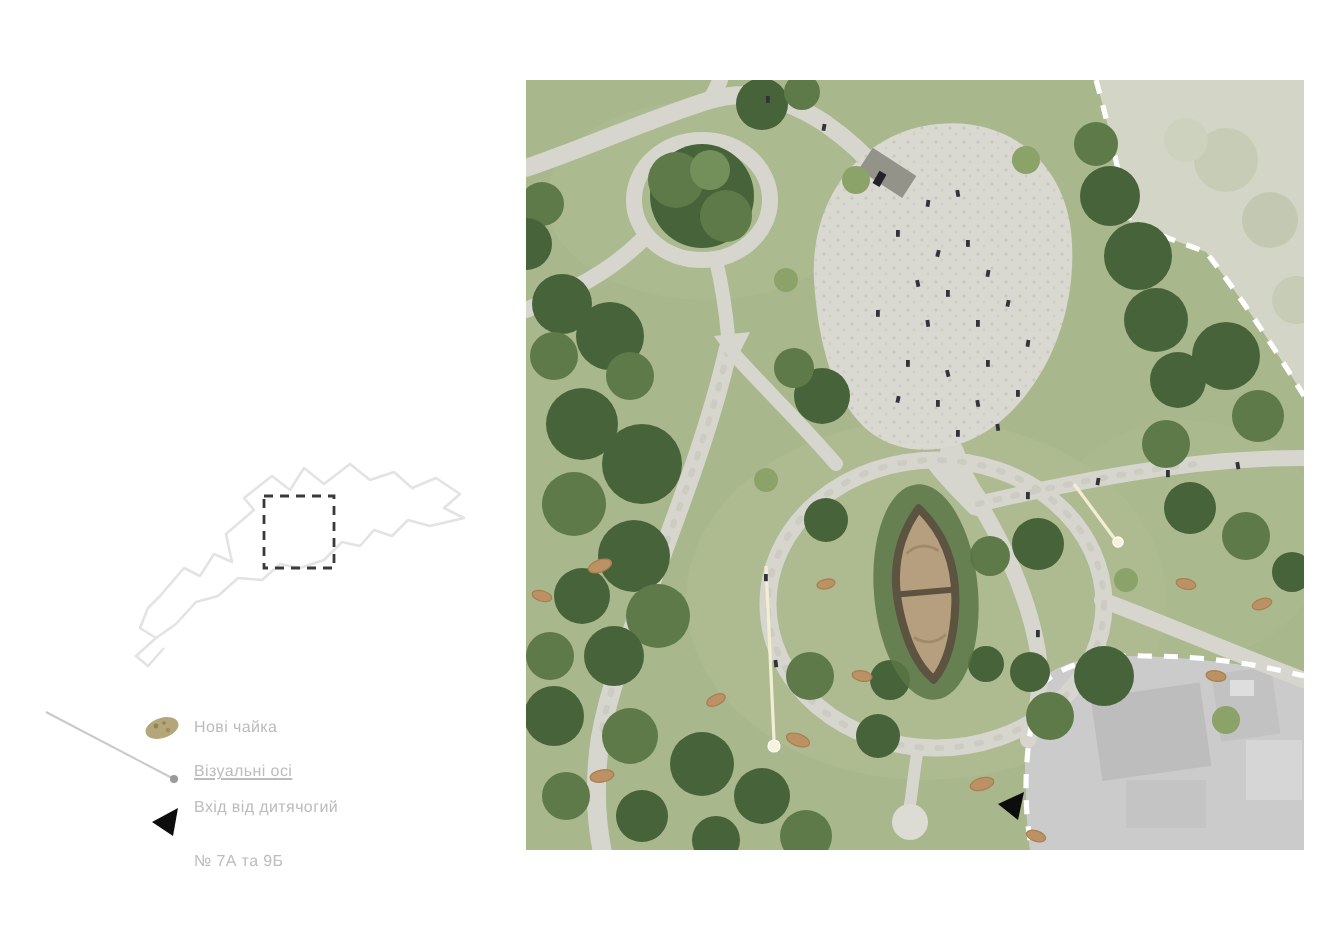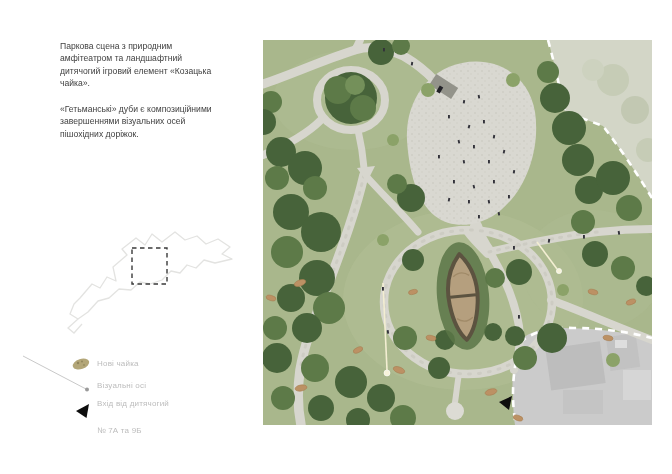--- a/index.html
+++ b/index.html
@@ -6,34 +6,30 @@
   .page{
     position:relative;width:672px;height:474px;background:#ffffff;overflow:hidden;
     font-family:"Liberation Sans", sans-serif;
   }
   .desc{position:absolute;left:60px;top:40px;width:163px;color:#3f3f3f;}
   .desc p{margin:0 0 13px 0;font-size:8.6px;line-height:1.45;}
   .locator{position:absolute;left:52px;top:220px;}
   .legend-art{position:absolute;left:15px;top:348px;}
   .legend-label{position:absolute;font-size:8px;color:#bcbcbc;letter-spacing:.2px;}
   .lab1{left:97px;top:359px;}
-  .lab2{left:97px;top:381px;}
+  .lab2{left:97px;top:381px;text-decoration:underline;}
   .lab3a{left:97px;top:399px;}
   .lab3b{left:97px;top:426px;}
   .plan{position:absolute;left:263px;top:40px;}
 </style>
 </head>
 <body>
 
 <div class="page">
 
-  <div class="desc">
-    <p>Паркова сцена з природним амфітеатром та ландшафтний дитячогий ігровий елемент «Козацька чайка».</p>
-    <p>«Гетьманські» дуби є композиційними завершеннями візуальних осей пішохідних доріжок.</p>
-  </div>
 
   <svg class="locator" width="185" height="118" viewBox="0 0 185 118">
     <g>
       <path d="M28,78 L40,64 L48,68 L55,57 L64,61 L61,47 L75,35 L70,29 L84,18 L93,25 L100,14 L110,22 L123,12
                L133,20 L145,16 L154,24 L166,19 L178,27 L170,34 L180,39 L163,43 L152,40 L144,48 L135,45
                L128,53 L119,51 L110,60 L98,64 L88,62 L79,70 L67,69 L57,78 L46,81 L36,92 L26,99 L18,94 L22,84 Z" fill="none" stroke="#e3e3e1" stroke-width="1.3" stroke-linejoin="round"></path>
       <path d="M26,99 L16,108 L22,113 L30,104" fill="none" stroke="#e3e3e1" stroke-width="1.3"></path>
     </g>
     <rect x="80" y="28" width="35" height="36" fill="none" stroke="#3a3a3a" stroke-width="1.4" stroke-dasharray="4.5,3.5"></rect>
   </svg>

